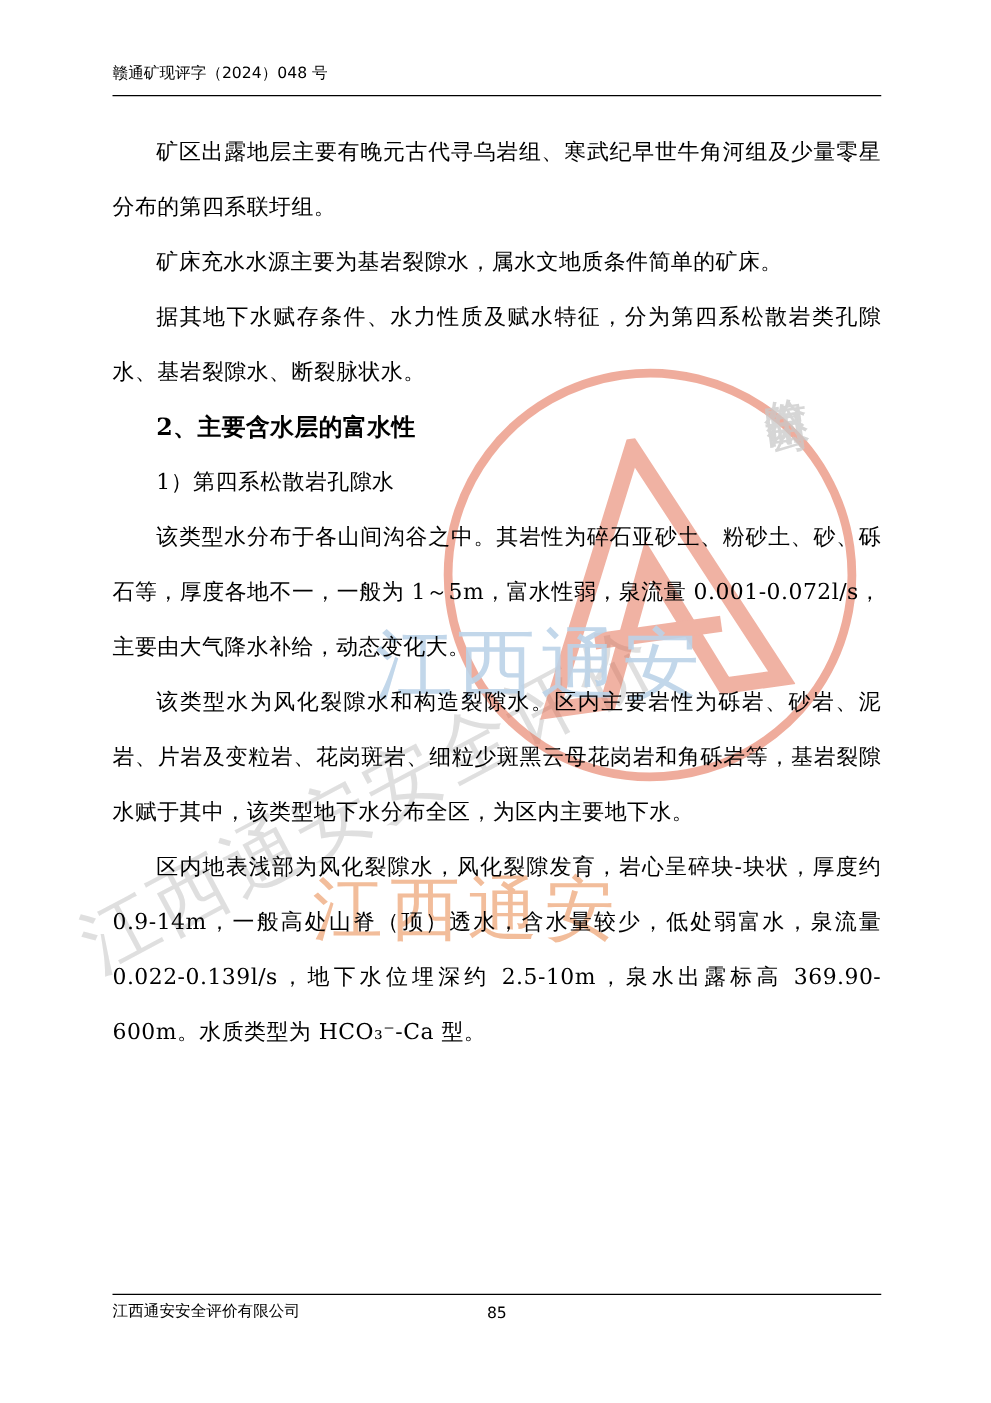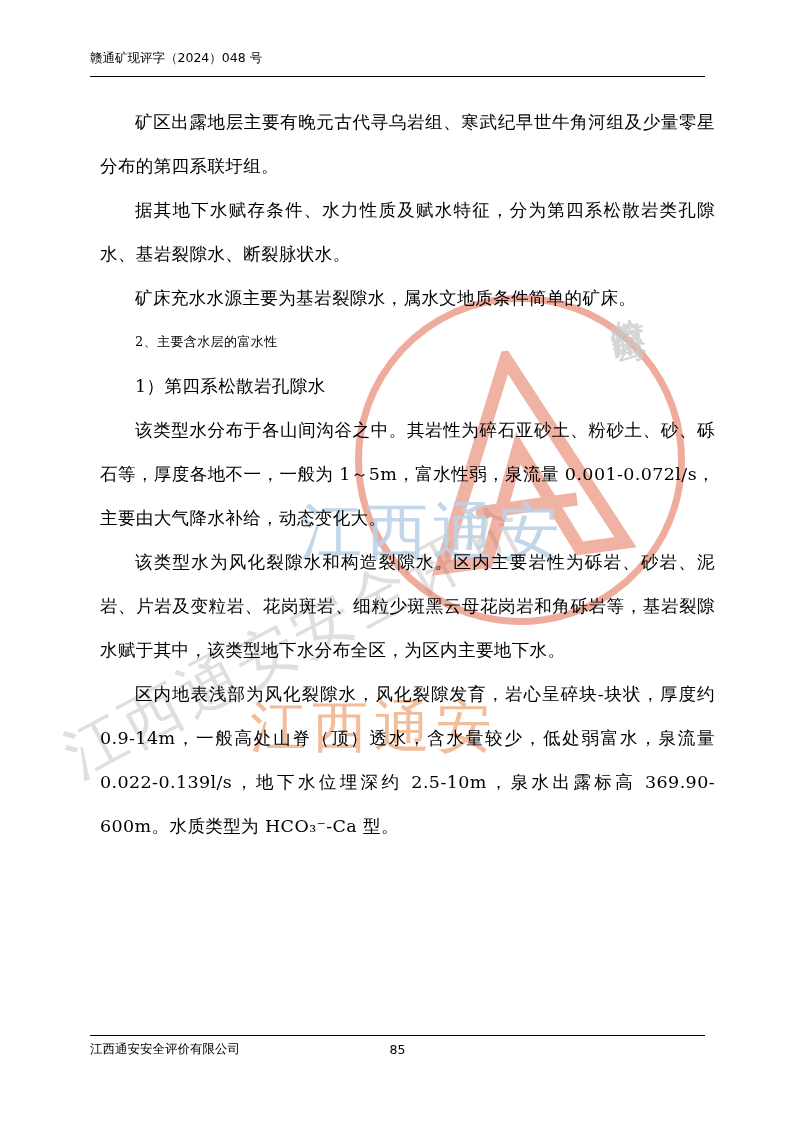--- a/index.html
+++ b/index.html
@@ -128,39 +128,39 @@
   .header-rule {
     position: absolute;
     left: 90px;
     top: 76px;
     width: 615px;
     border-bottom: 1.2px solid #000;
   }
 
   .body-block {
     position: absolute;
-    left: 100px;
+    left: 90px;
     top: 100px;
     width: 615px;
   }
   p.para {
     margin: 0 0 0 0;
     font-size: 17.5px;
     line-height: 44px;
     text-align: justify;
     text-justify: inter-ideograph;
     text-indent: 35px;
     letter-spacing: 0.4px;
   }
   p.heading {
     margin: 0;
-    font-size: 13px;
+    font-size: 19px;
     line-height: 44px;
     text-indent: 35px;
-    font-weight: normal;
+    font-weight: bold;
     letter-spacing: 0.4px;
   }
 
   .footer {
     position: absolute;
     left: 90px;
     top: 1035px;
     width: 615px;
   }
   .footer-rule {
@@ -211,22 +211,22 @@
 
   <div class="content">
 
     <div class="header">
       <span>赣通矿现评字（2024）048 号</span>
     </div>
     <div class="header-rule"></div>
 
     <div class="body-block">
       <p class="para">矿区出露地层主要有晚元古代寻乌岩组、寒武纪早世牛角河组及少量零星分布的第四系联圩组。</p>
+      <p class="para">矿床充水水源主要为基岩裂隙水，属水文地质条件简单的矿床。</p>
       <p class="para">据其地下水赋存条件、水力性质及赋水特征，分为第四系松散岩类孔隙水、基岩裂隙水、断裂脉状水。</p>
-      <p class="para">矿床充水水源主要为基岩裂隙水，属水文地质条件简单的矿床。</p>
       <p class="heading">2、主要含水层的富水性</p>
       <p class="para">1）第四系松散岩孔隙水</p>
       <p class="para">该类型水分布于各山间沟谷之中。其岩性为碎石亚砂土、粉砂土、砂、砾石等，厚度各地不一，一般为 1～5m，富水性弱，泉流量 0.001-0.072l/s，主要由大气降水补给，动态变化大。</p>
       <p class="para">该类型水为风化裂隙水和构造裂隙水。区内主要岩性为砾岩、砂岩、泥岩、片岩及变粒岩、花岗斑岩、细粒少斑黑云母花岗岩和角砾岩等，基岩裂隙水赋于其中，该类型地下水分布全区，为区内主要地下水。</p>
       <p class="para">区内地表浅部为风化裂隙水，风化裂隙发育，岩心呈碎块-块状，厚度约 0.9-14m，一般高处山脊（顶）透水，含水量较少，低处弱富水，泉流量 0.022-0.139l/s，地下水位埋深约 2.5-10m，泉水出露标高 369.90-600m。水质类型为 HCO₃⁻-Ca 型。</p>
     </div>
 
     <div class="footer">
       <div class="footer-rule"></div>
       <div class="footer-row">

